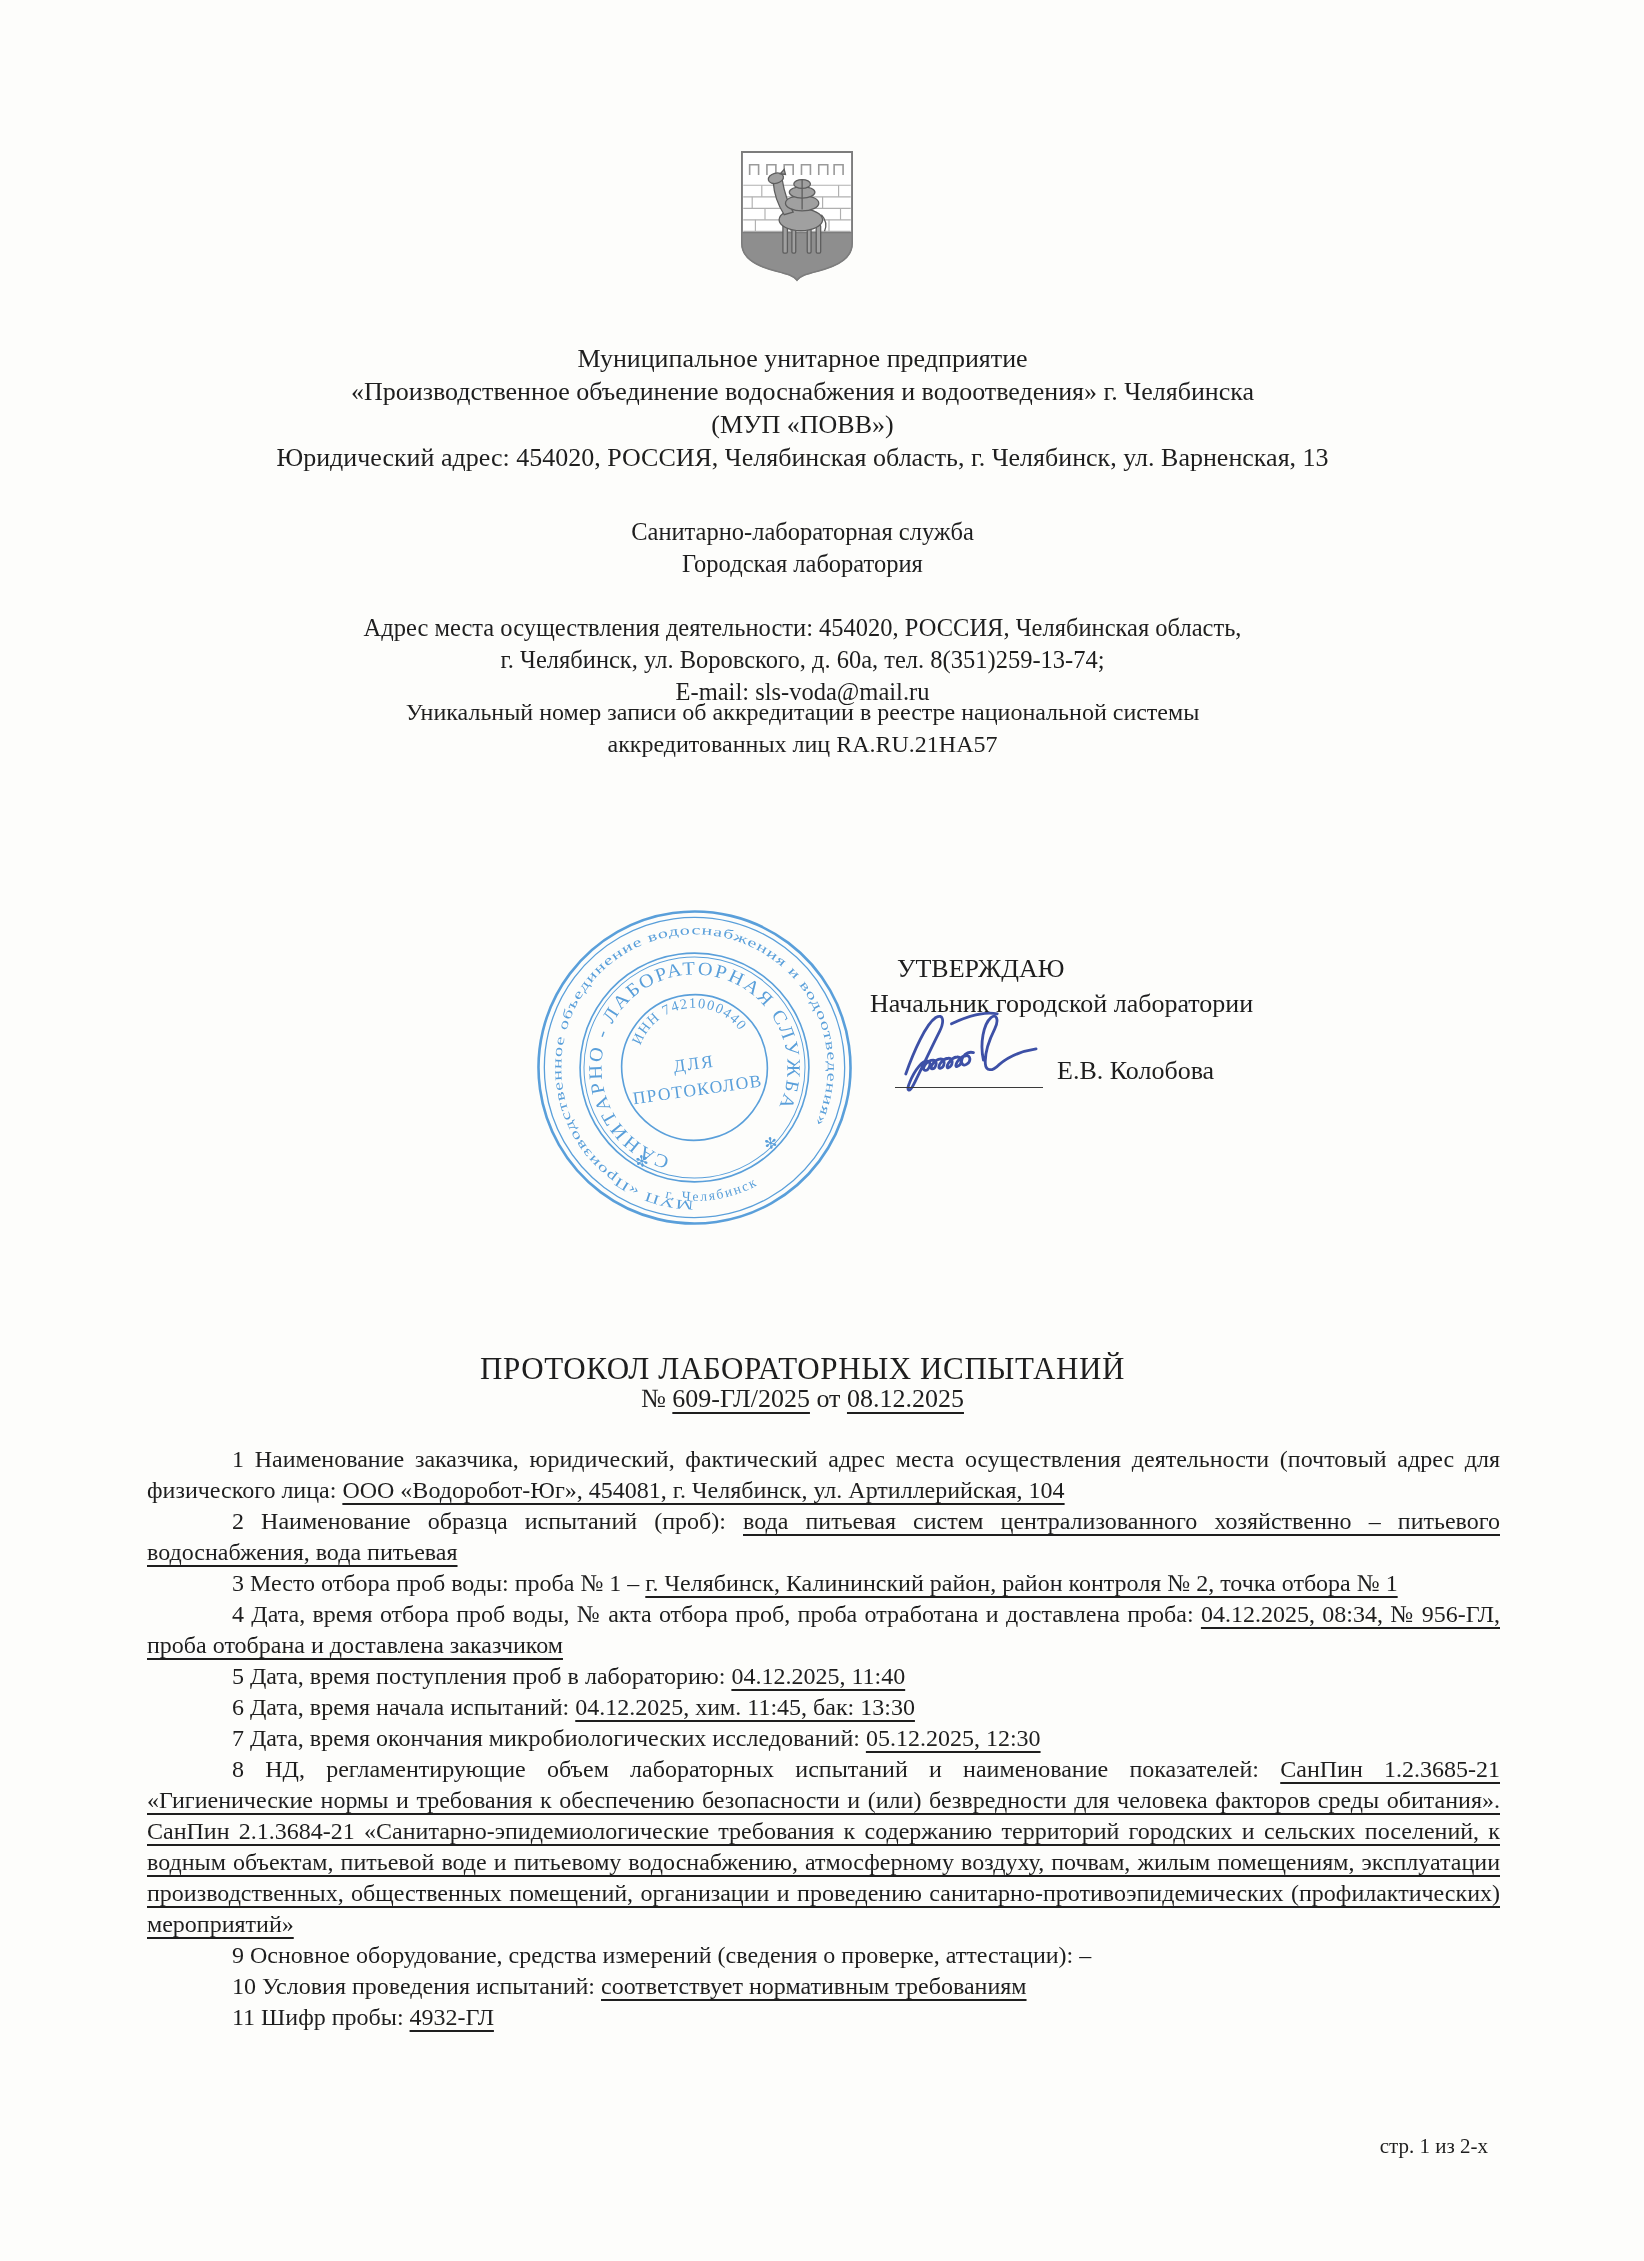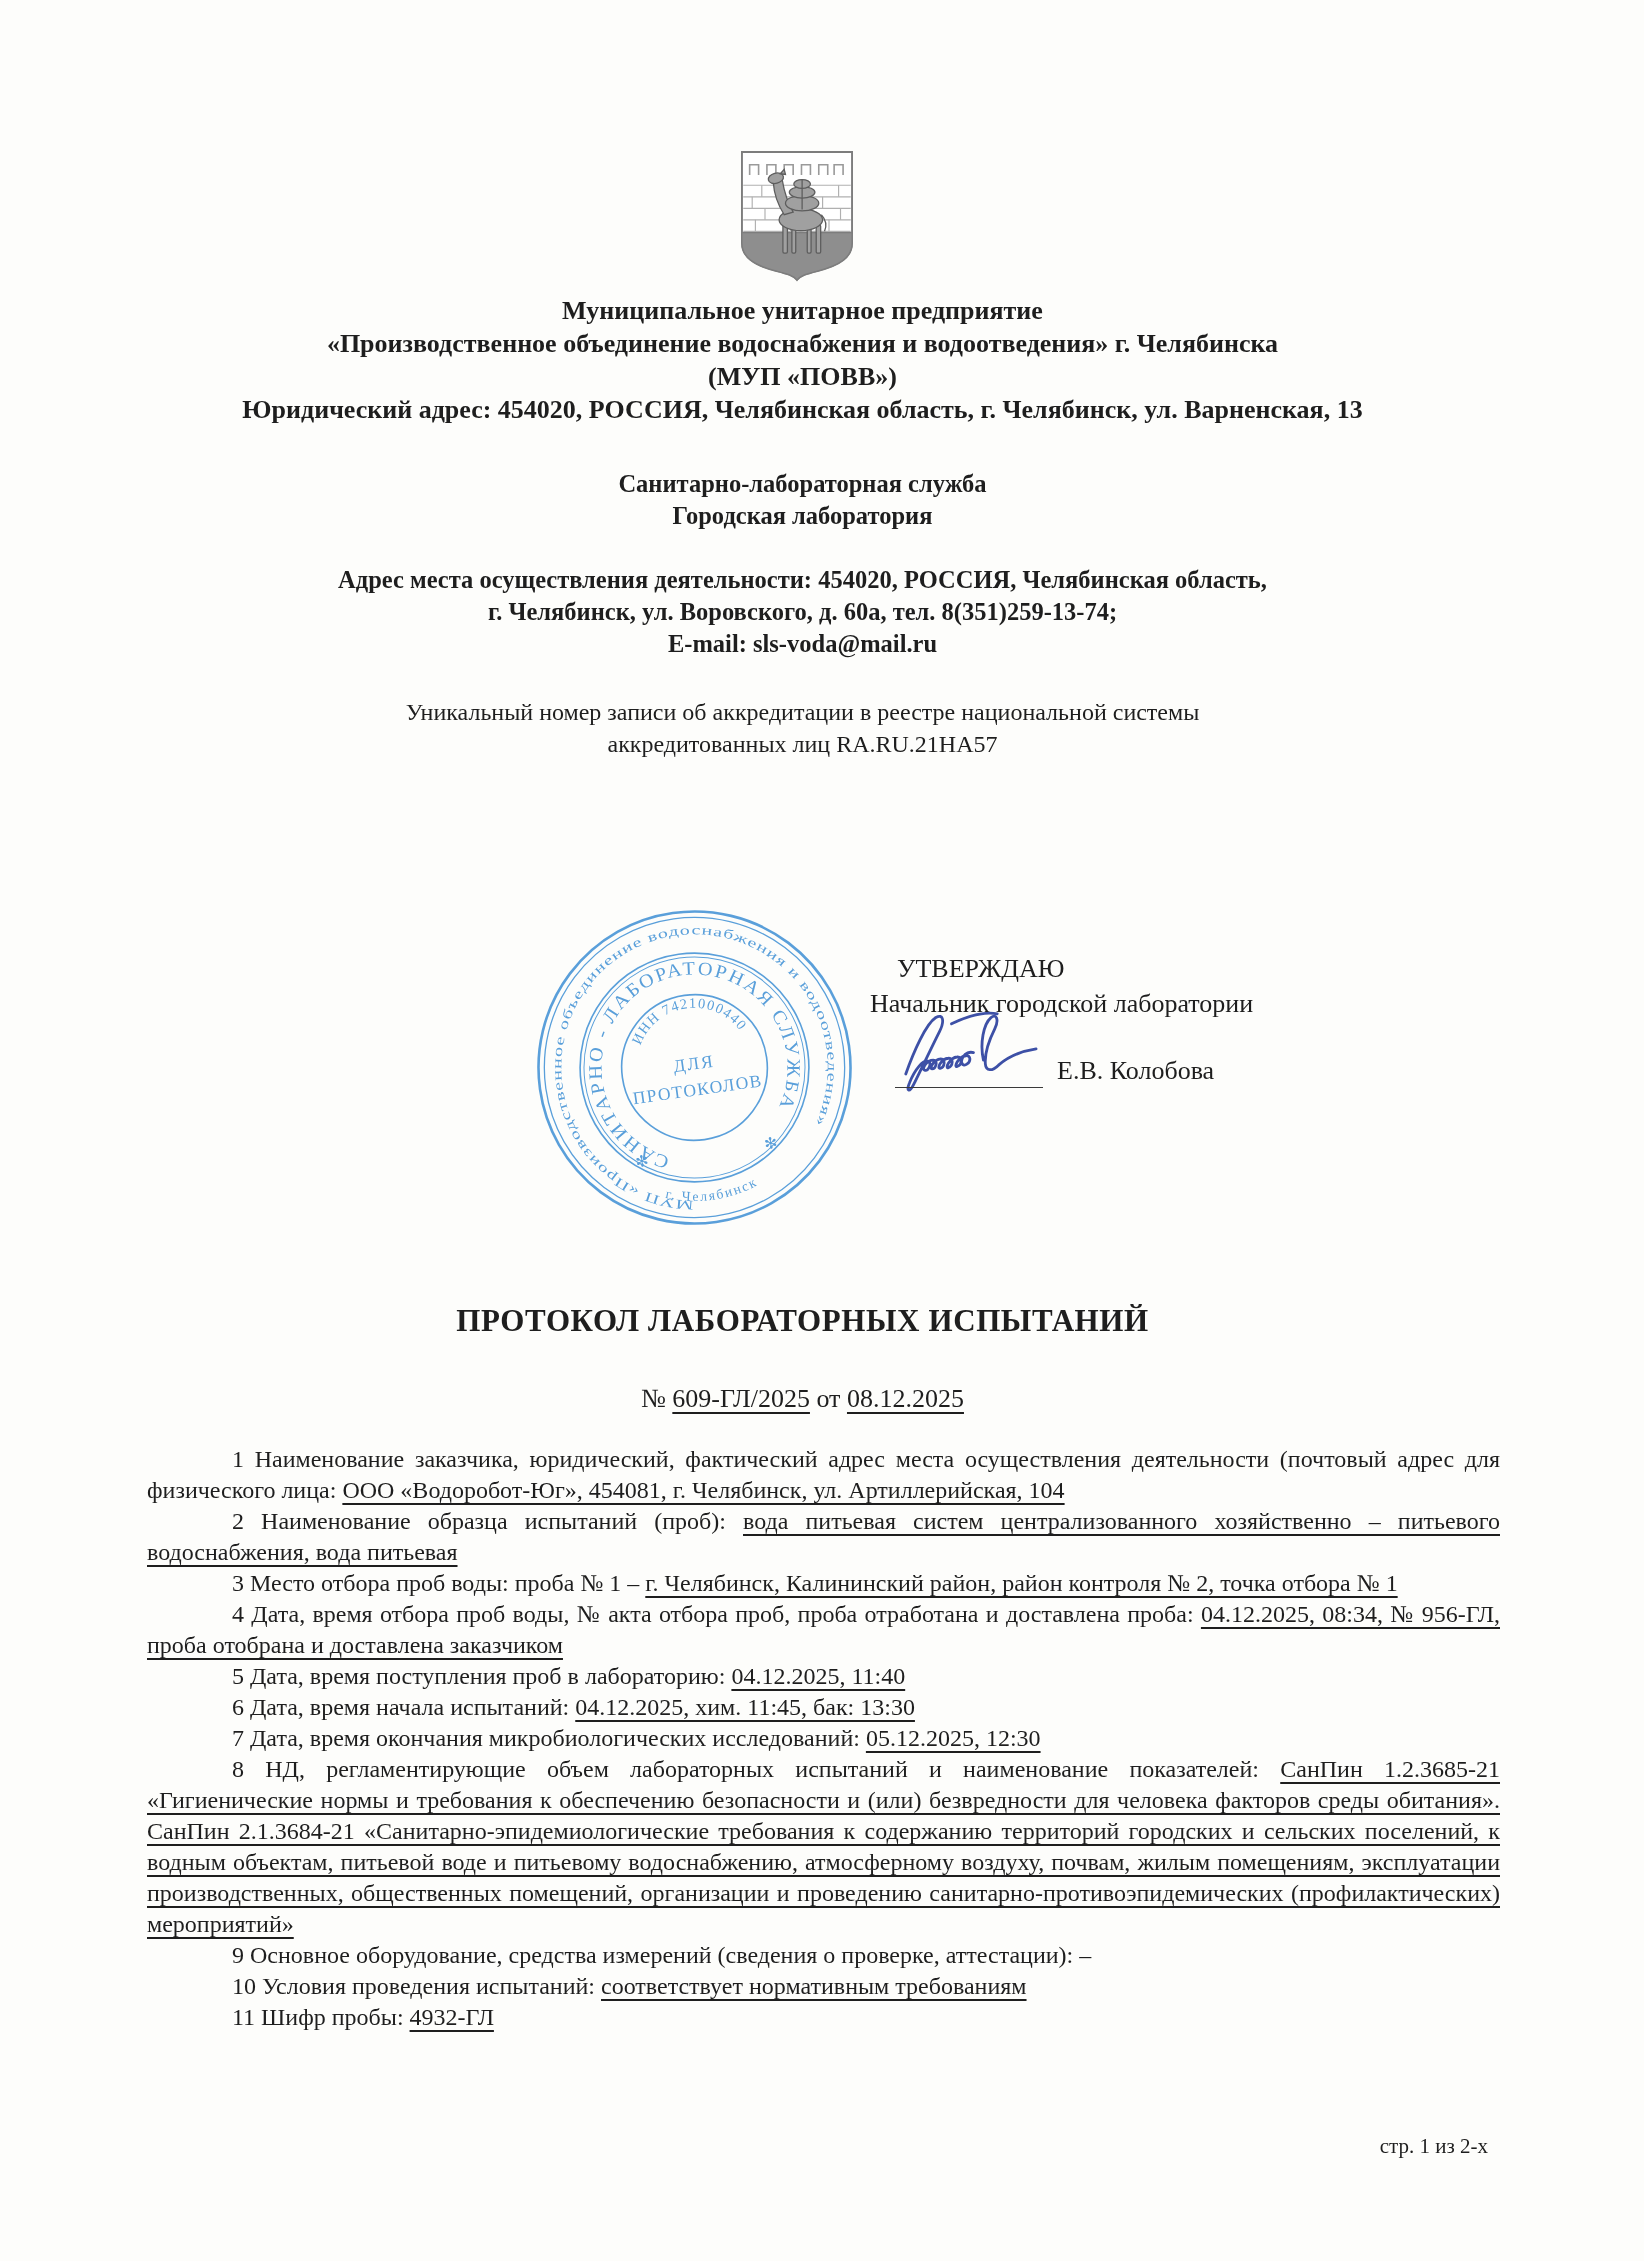--- a/index.html
+++ b/index.html
@@ -7,21 +7,21 @@
     width:1644px;height:2261px;
     background:#fdfdfb;
     font-family:"Liberation Serif","DejaVu Serif",serif;
     color:#1e1e1e;
     position:relative;
     overflow:hidden;
   }
   .sheet{position:absolute;inset:0;}
   .abs{position:absolute;}
   .center-col{left:126px;width:1353px;text-align:center;}
-  .bold{font-weight:bold;}
+  .bold{font-weight:normal;margin-top:48px;}
   .hgroup{font-size:26px;line-height:33px;}
   .hgroup-sm{font-size:24.5px;line-height:32px;}
   .accr{font-size:24px;line-height:32px;font-weight:normal;}
   .approve-block{font-size:26px;line-height:33px;text-align:left;}
   .doc-title{font-size:31px;letter-spacing:0.6px;}
   .num-line{font-size:26px;white-space:pre;}
   .u{
     text-decoration:underline;
     text-decoration-thickness:1.6px;
     text-underline-offset:4.5px;

